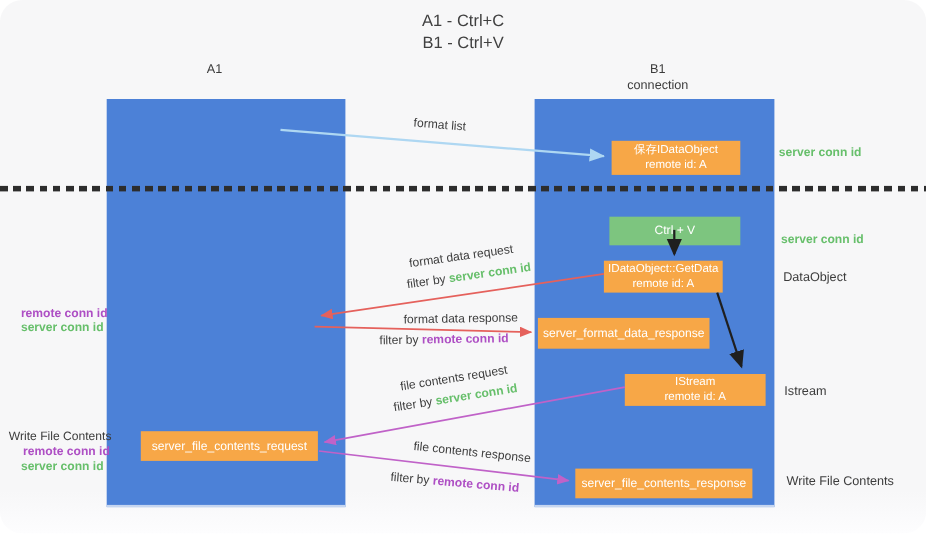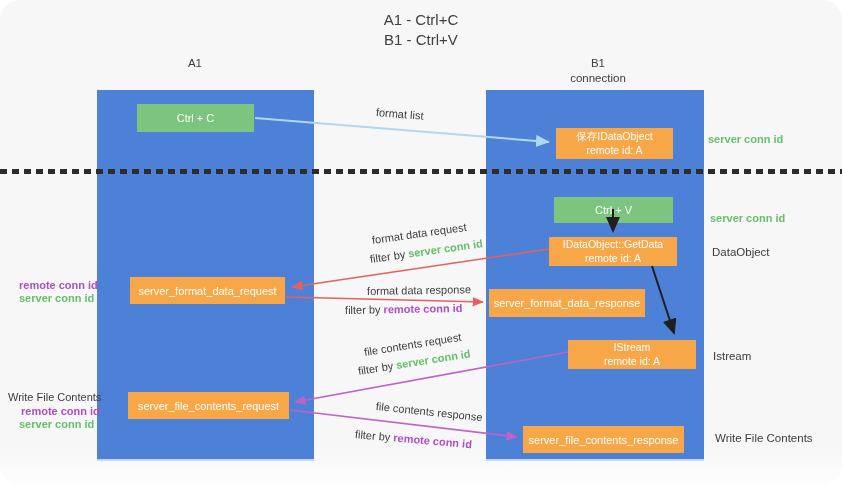--- a/index.html
+++ b/index.html
@@ -63,35 +63,33 @@
   <div class="lifeline-header" style="left:533px;">
     <div>B1</div>
     <div>connection</div>
   </div>
 
   <div class="col col-a"></div>
   <div class="col col-b"></div>
 
   <div class="dotted-line"></div>
 
-  <div class="box green single" style="left:137px;top:104px;width:117px;height:28px;">Ctrl + C</div>
 
   <div class="box orange" style="left:556px;top:128px;width:117px;height:31px;">
     <div class="l1">保存IDataObject</div>
     <div class="l2">remote id: A</div>
   </div>
 
   <div class="box green single" style="left:554px;top:181px;width:119px;height:26px;margin-top:16px;">Ctrl + V</div>
 
-  <div class="box orange" style="left:549px;top:237px;width:128px;height:29px;">
+  <div class="box orange" style="left:549px;top:237px;width:108px;height:29px;">
     <div class="l1">IDataObject::GetData</div>
     <div class="l2">remote id: A</div>
   </div>
 
-  <div class="box orange single" style="left:130px;top:277px;width:155px;height:27px;">server_format_data_request</div>
 
   <div class="box orange single" style="left:489px;top:289px;width:156px;height:28px;">server_format_data_response</div>
 
   <div class="box orange" style="left:568px;top:340px;width:128px;height:29px;">
     <div class="l1">IStream</div>
     <div class="l2">remote id: A</div>
   </div>
 
   <div class="box orange single" style="left:128px;top:392px;width:161px;height:27px;">server_file_contents_request</div>
 

